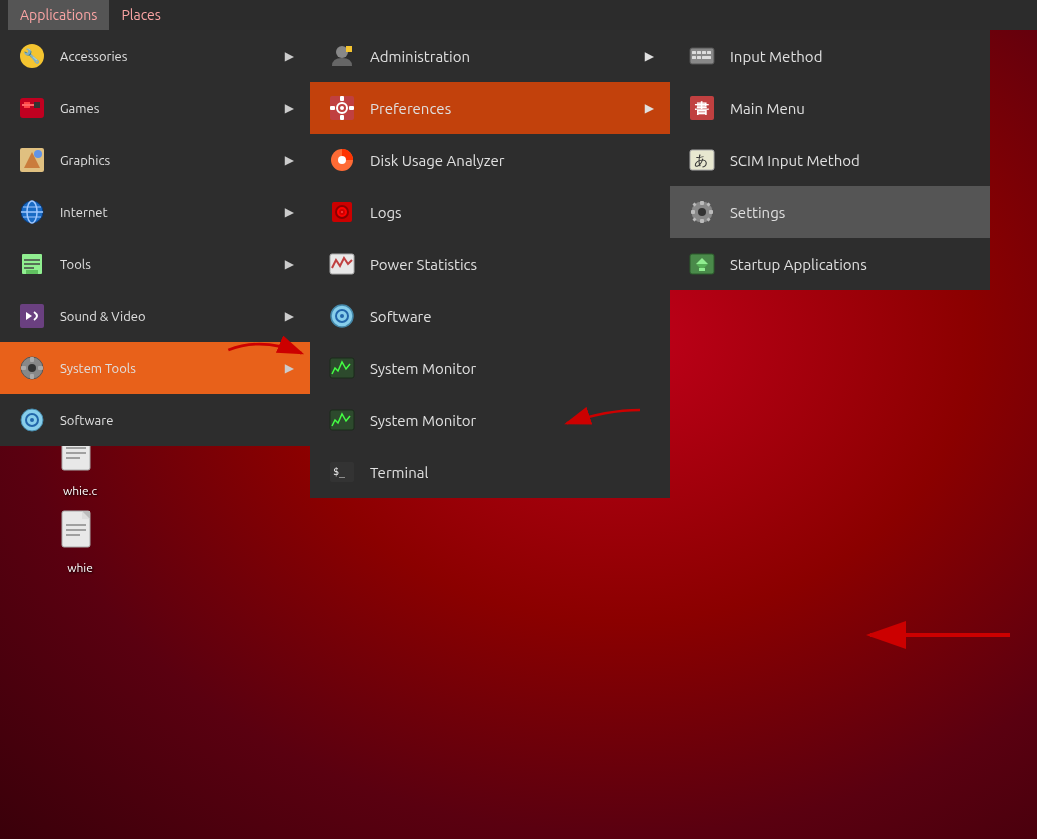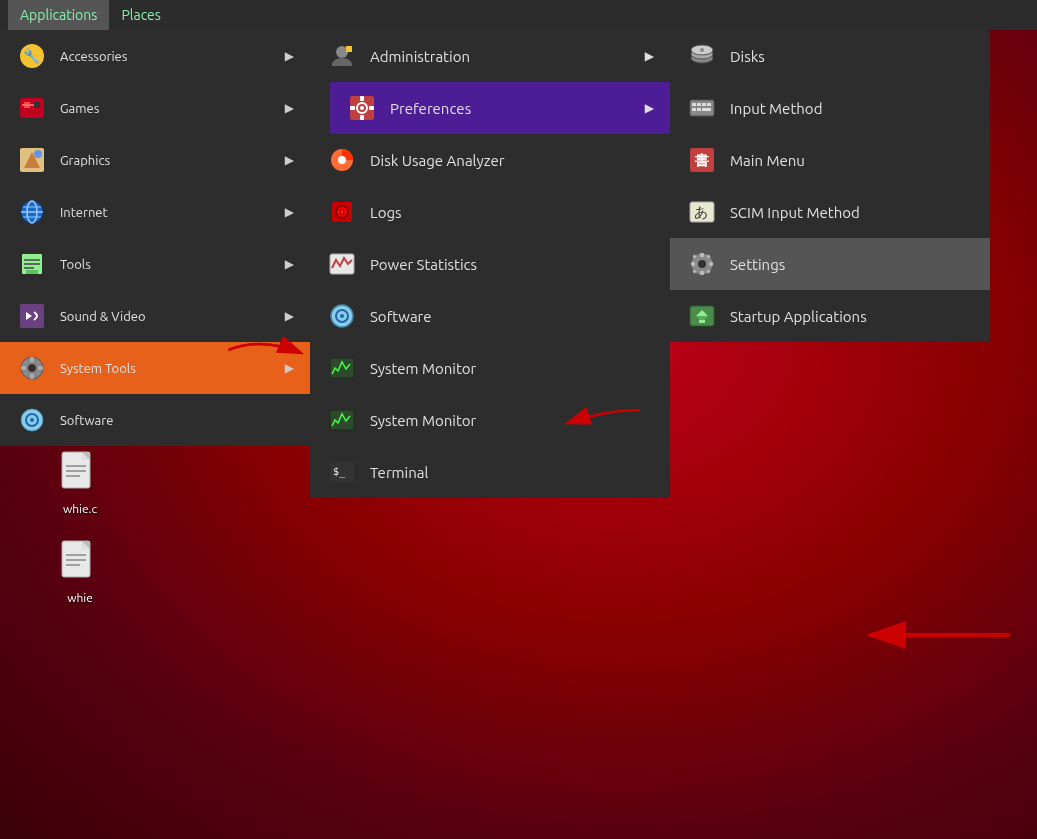--- a/index.html
+++ b/index.html
@@ -27,25 +27,25 @@
       color: #00d4ff;
       font-size: 28px;
       font-weight: bold;
       letter-spacing: 2px;
       white-space: nowrap;
     }
 
     
     .desktop-icons {
       position: absolute;
-      top: 450px;
+      top: 432px;
       left: 40px;
       display: flex;
       flex-direction: column;
-      gap: 24px;
+      gap: 12px;
     }
     .desktop-icon {
       display: flex;
       flex-direction: column;
       align-items: center;
       gap: 4px;
       width: 80px;
     }
     .desktop-icon-img {
       width: 48px;
@@ -67,21 +67,21 @@
       position: absolute;
       top: 0; left: 0; right: 0;
       height: 30px;
       background: #2c2c2c;
       display: flex;
       align-items: center;
       padding: 0 8px;
       z-index: 100;
     }
     .menubar-item {
-      color: #86efac;
+      color: #fca5a5;
       font-size: 14px;
       padding: 0 12px;
       height: 100%;
       display: flex;
       align-items: center;
       cursor: pointer;
       white-space: nowrap;
     }
     .menubar-item.active {
       background: #555;
@@ -143,22 +143,21 @@
       display: flex;
       align-items: center;
       padding: 8px 16px;
       color: #e0e0e0;
       font-size: 15px;
       cursor: pointer;
       position: relative;
       height: 52px;
     }
     .submenu-item:hover, .submenu-item.active {
-      background: #4c1d95;
-      margin-left: 20px;
+      background: #c2410c;
     }
     .submenu-item .icon {
       width: 32px;
       height: 32px;
       margin-right: 12px;
       display: flex;
       align-items: center;
       justify-content: center;
       font-size: 20px;
       flex-shrink: 0;
@@ -473,31 +472,20 @@
         <rect x="2" y="4" width="24" height="20" rx="2" fill="#333"></rect>
         <text x="5" y="17" font-size="10" fill="#eee" font-family="monospace">$_</text>
       </svg>
     </div>
     <span class="label">Terminal</span>
   </div>
 </div>
 
 <div class="submenu-2">
 
-  <div class="submenu2-item">
-    <div class="icon">
-      <svg width="28" height="28" viewBox="0 0 28 28">
-        <ellipse cx="14" cy="16" rx="11" ry="5" fill="#888" stroke="#555" stroke-width="1"></ellipse>
-        <ellipse cx="14" cy="12" rx="11" ry="5" fill="#aaa" stroke="#555" stroke-width="1"></ellipse>
-        <ellipse cx="14" cy="8" rx="11" ry="5" fill="#ccc" stroke="#555" stroke-width="1"></ellipse>
-        <circle cx="14" cy="8" r="2" fill="#888"></circle>
-      </svg>
-    </div>
-    <span class="label">Disks</span>
-  </div>
 
   <div class="submenu2-item">
     <div class="icon">
       <svg width="28" height="28" viewBox="0 0 28 28">
         <rect x="2" y="6" width="24" height="16" rx="2" fill="#888" stroke="#555" stroke-width="1"></rect>
         <rect x="4" y="9" width="4" height="3" rx="0.5" fill="#ddd"></rect>
         <rect x="9" y="9" width="4" height="3" rx="0.5" fill="#ddd"></rect>
         <rect x="14" y="9" width="4" height="3" rx="0.5" fill="#ddd"></rect>
         <rect x="19" y="9" width="4" height="3" rx="0.5" fill="#ddd"></rect>
         <rect x="4" y="14" width="4" height="3" rx="0.5" fill="#ddd"></rect>

